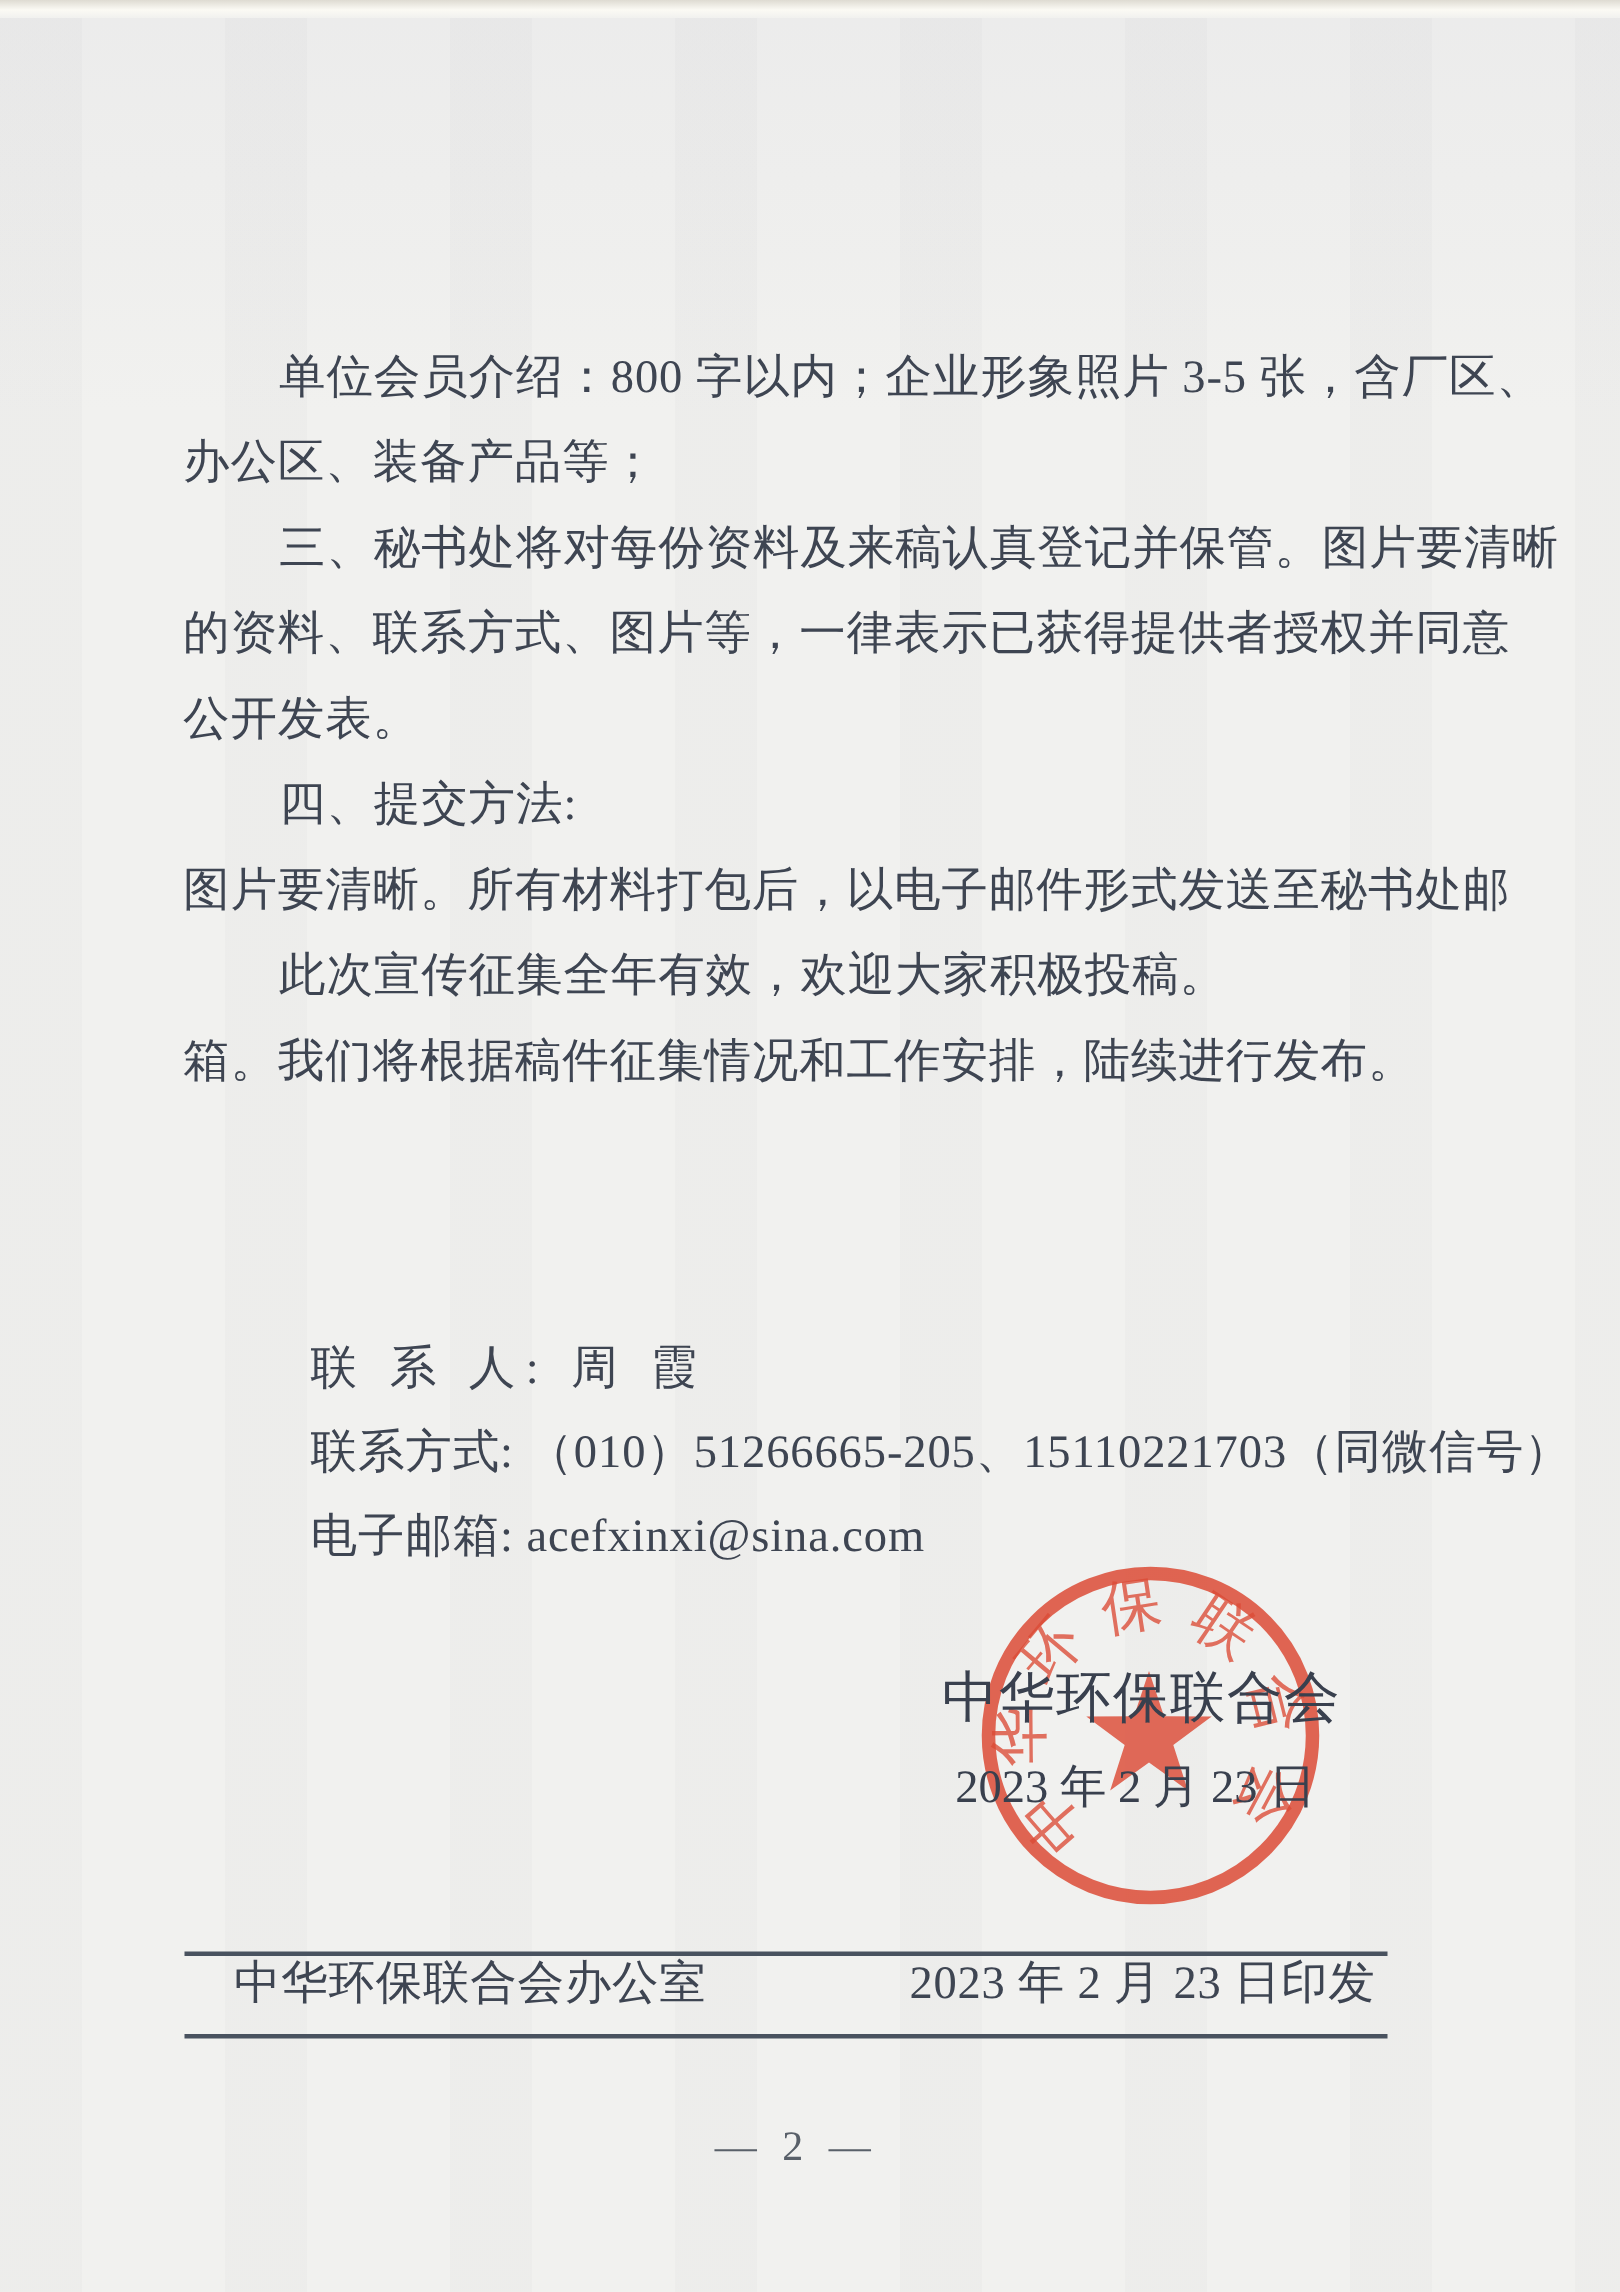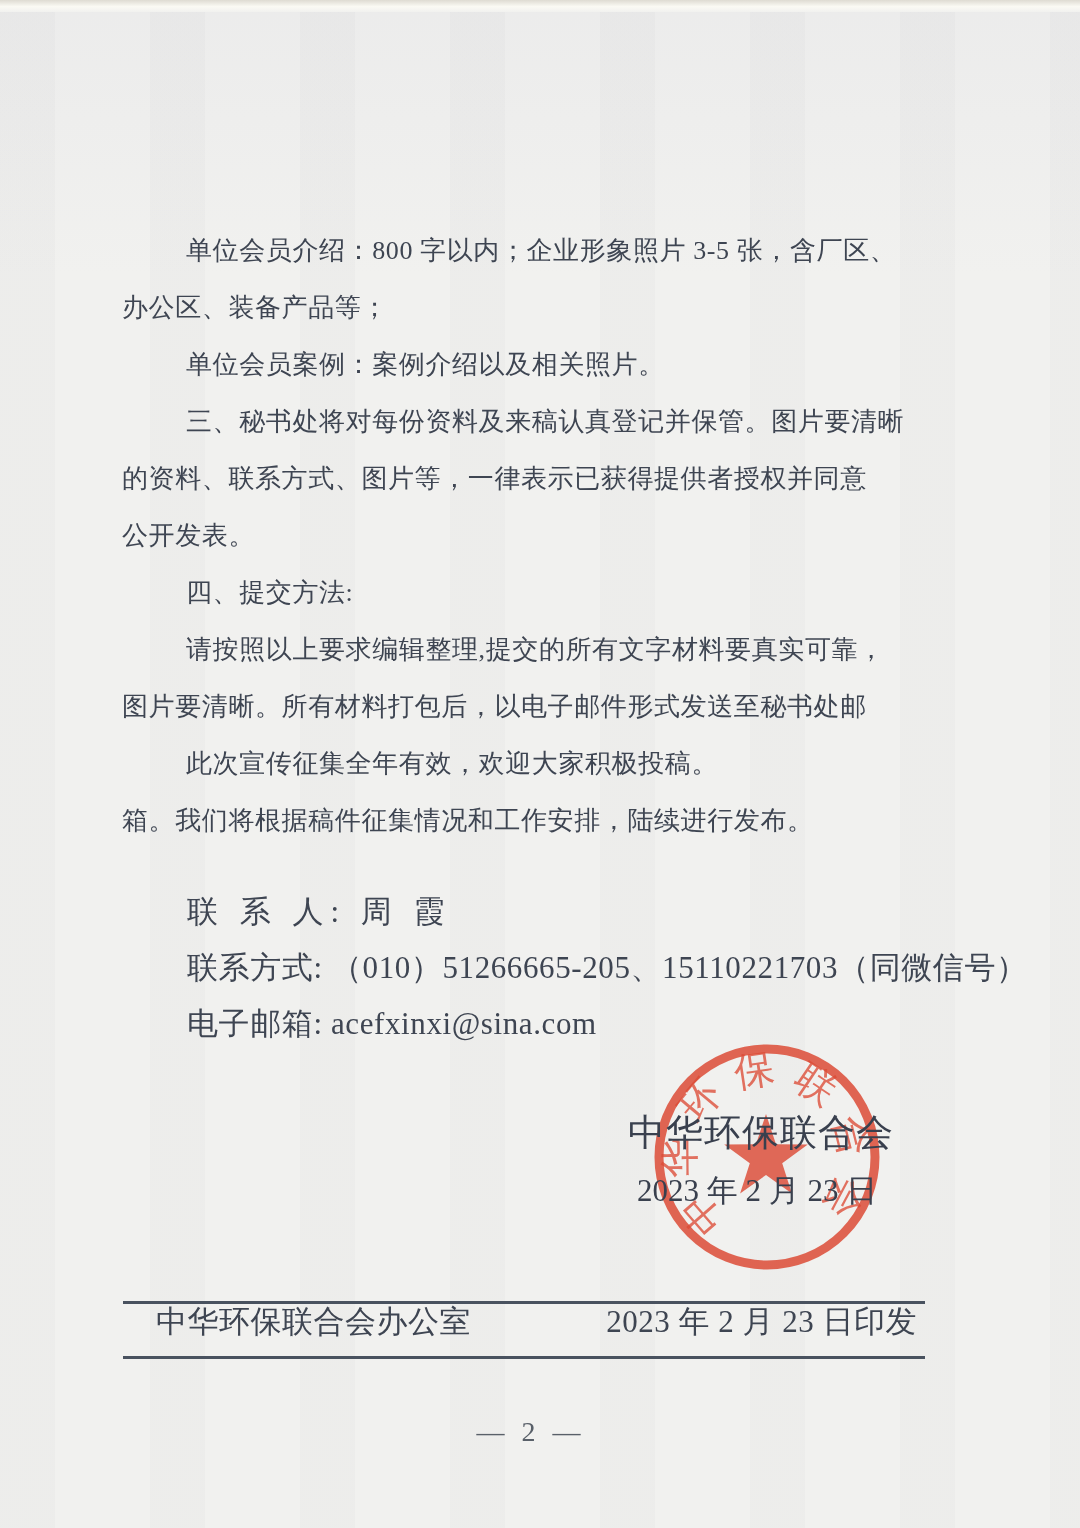--- a/index.html
+++ b/index.html
@@ -22,29 +22,29 @@
         rgba(255,255,255,0.0) 55px, rgba(255,255,255,0.0) 150px),
       linear-gradient(180deg, rgba(220,220,225,0.25) 0%, rgba(255,255,255,0) 18%);
     pointer-events:none;
   }
   .scan-top{
     position:absolute; left:0; top:0; width:100%; height:12px;
     background:linear-gradient(180deg,#dedbd2 0%,#fbfaf4 55%, #f1f1ef 100%);
   }
   .body-block{
     position:absolute; left:122px; top:222px; width:842px;
-    font-size:26px; letter-spacing:0.6px;
+    font-size:31px; letter-spacing:0.6px;
   }
   .body-block .line{ height:57px; line-height:57px; white-space:nowrap; }
   .line.indent{ text-indent:64px; }
   .contact-block{
     position:absolute; left:187px; top:884px;
     font-size:31px; letter-spacing:0.6px;
   }
-  .contact-block .line{ height:56px; line-height:56px; white-space:nowrap; }
+  .contact-block .line{ height:56px; line-height:56px; white-space:nowrap;margin-left:20px; }
   .contact-block .person{ letter-spacing:7px; }
   .seal-svg{ position:absolute; left:630px; top:1020px; z-index:2; }
   .sig-org{
     position:absolute; left:628px; top:1112px; width:266px; height:42px;
     line-height:42px; text-align:center; font-size:37px; letter-spacing:1px;
     z-index:3; color:#39404e;
   }
   .sig-date{
     position:absolute; left:624px; top:1170px; width:266px; height:42px;
     line-height:42px; text-align:center; font-size:31px;
@@ -70,26 +70,24 @@
 </style>
 </head>
 <body>
 
 <div class="page">
   <div class="scan-top"></div>
 
   <div class="body-block">
     <div class="line indent">单位会员介绍：800 字以内；企业形象照片 3-5 张，含厂区、</div>
     <div class="line">办公区、装备产品等；</div>
-    <div class="line indent">单位会员案例：案例介绍以及相关照片。</div>
     <div class="line indent">三、秘书处将对每份资料及来稿认真登记并保管。图片要清晰</div>
     <div class="line">的资料、联系方式、图片等，一律表示已获得提供者授权并同意</div>
     <div class="line">公开发表。</div>
     <div class="line indent">四、提交方法:</div>
-    <div class="line indent">请按照以上要求编辑整理,提交的所有文字材料要真实可靠，</div>
     <div class="line">图片要清晰。所有材料打包后，以电子邮件形式发送至秘书处邮</div>
     <div class="line indent">此次宣传征集全年有效，欢迎大家积极投稿。</div>
     <div class="line">箱。我们将根据稿件征集情况和工作安排，陆续进行发布。</div>
   </div>
 
   <div class="contact-block">
     <div class="line person">联 系 人: 周 霞</div>
     <div class="line">联系方式: （010）51266665-205、15110221703（同微信号）</div>
     <div class="line">电子邮箱: acefxinxi@sina.com</div>
   </div>

